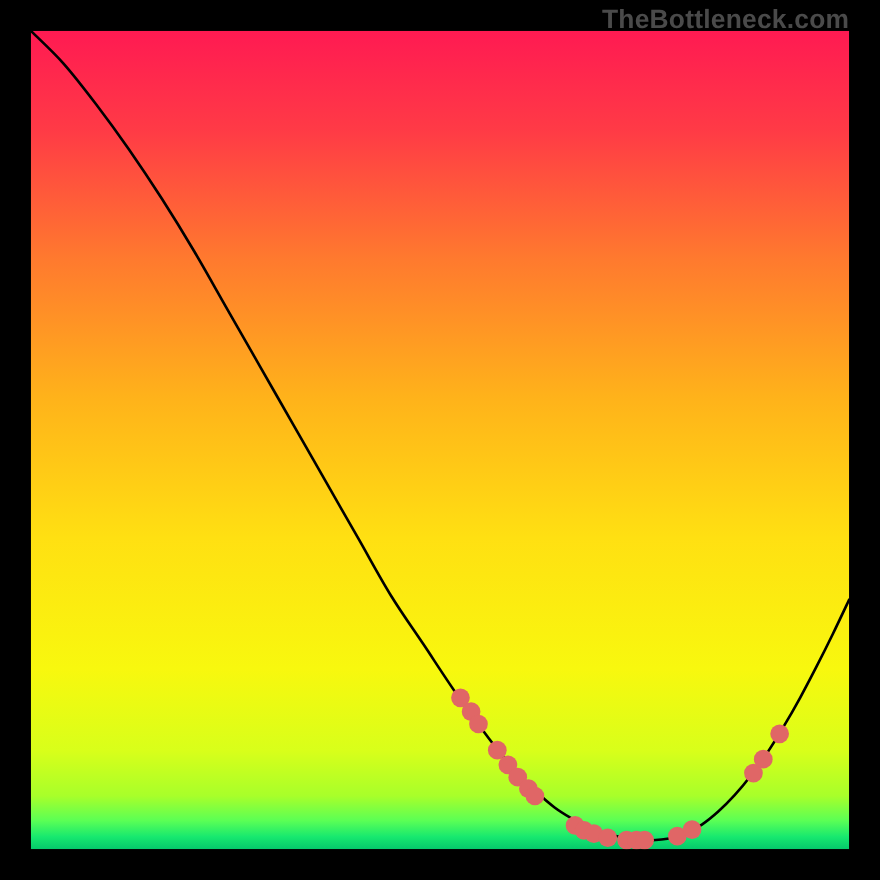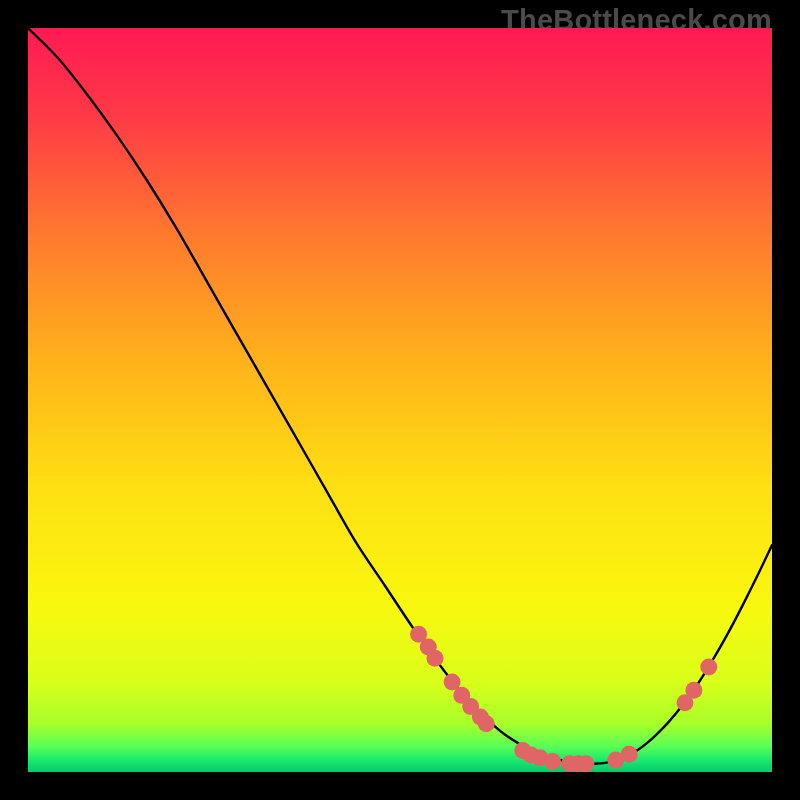--- a/index.html
+++ b/index.html
@@ -25,21 +25,21 @@
     left: 28px;
     width: 744px;
     height: 744px;
     
   }
   .watermark {
     position: absolute;
     top: 4px;
     right: 28px;
     color: #4a4a4a;
-    font-size: 29px;
+    font-size: 24px;
     font-weight: 600;
     letter-spacing: 0.2px;
     user-select: none;
   }
   svg {
     display: block;
   }
 </style>
 </head>
 <body>

